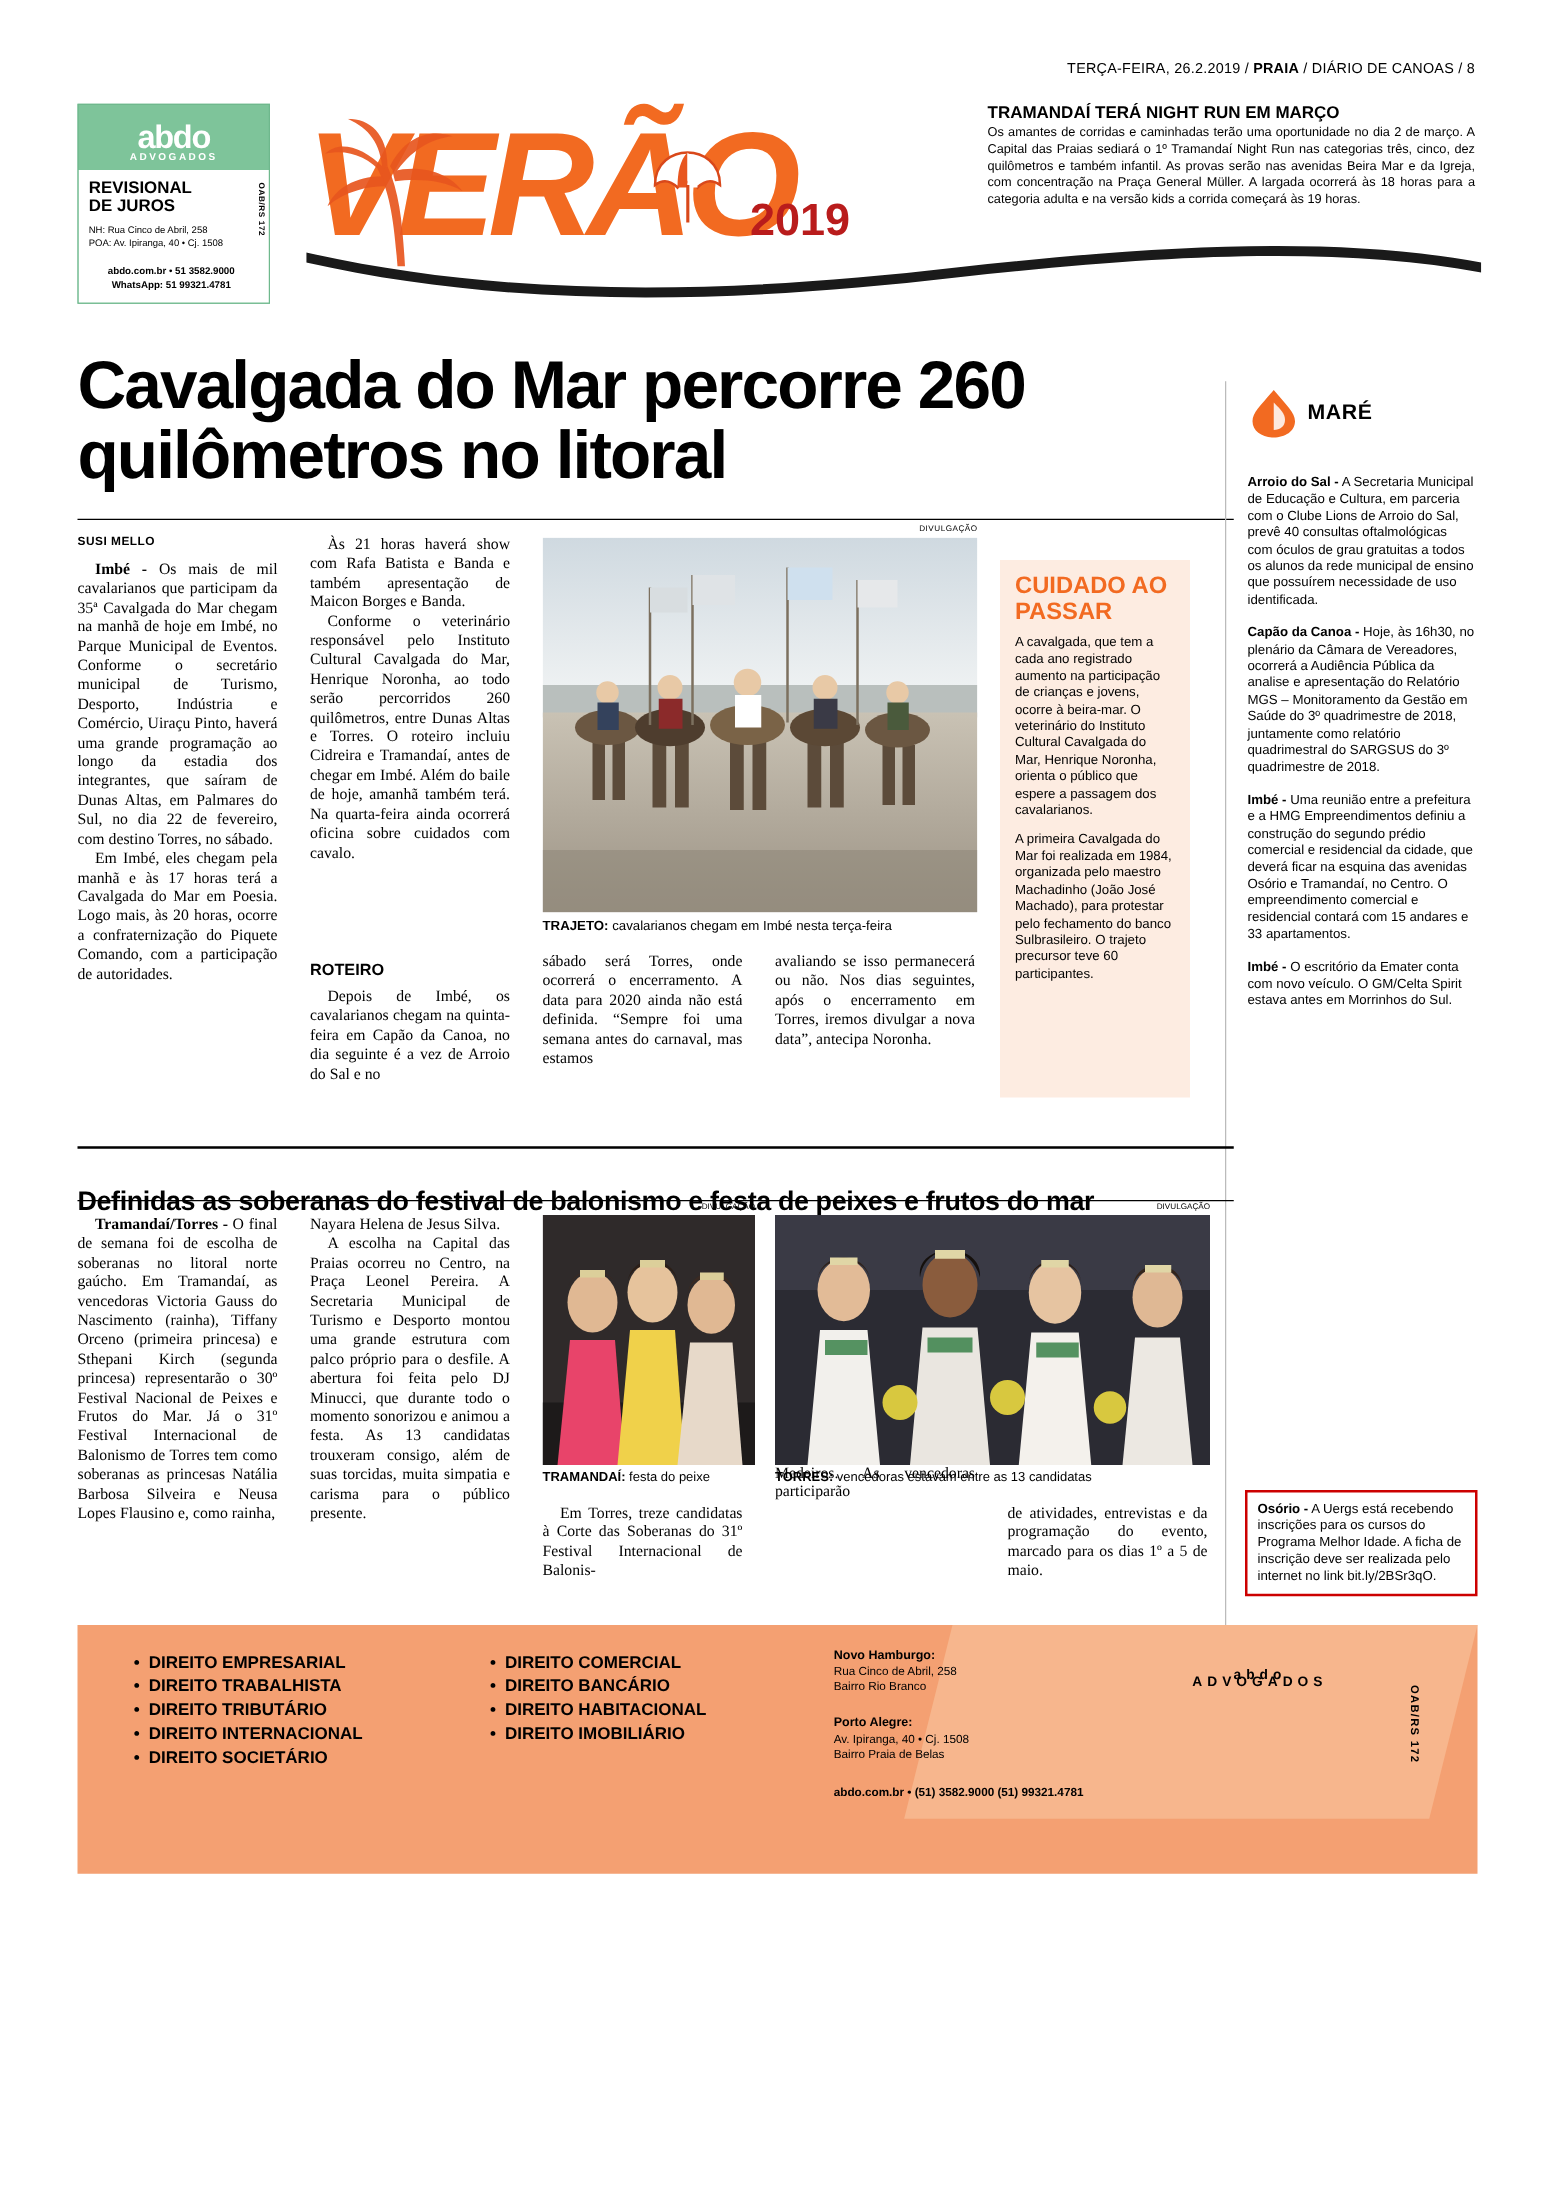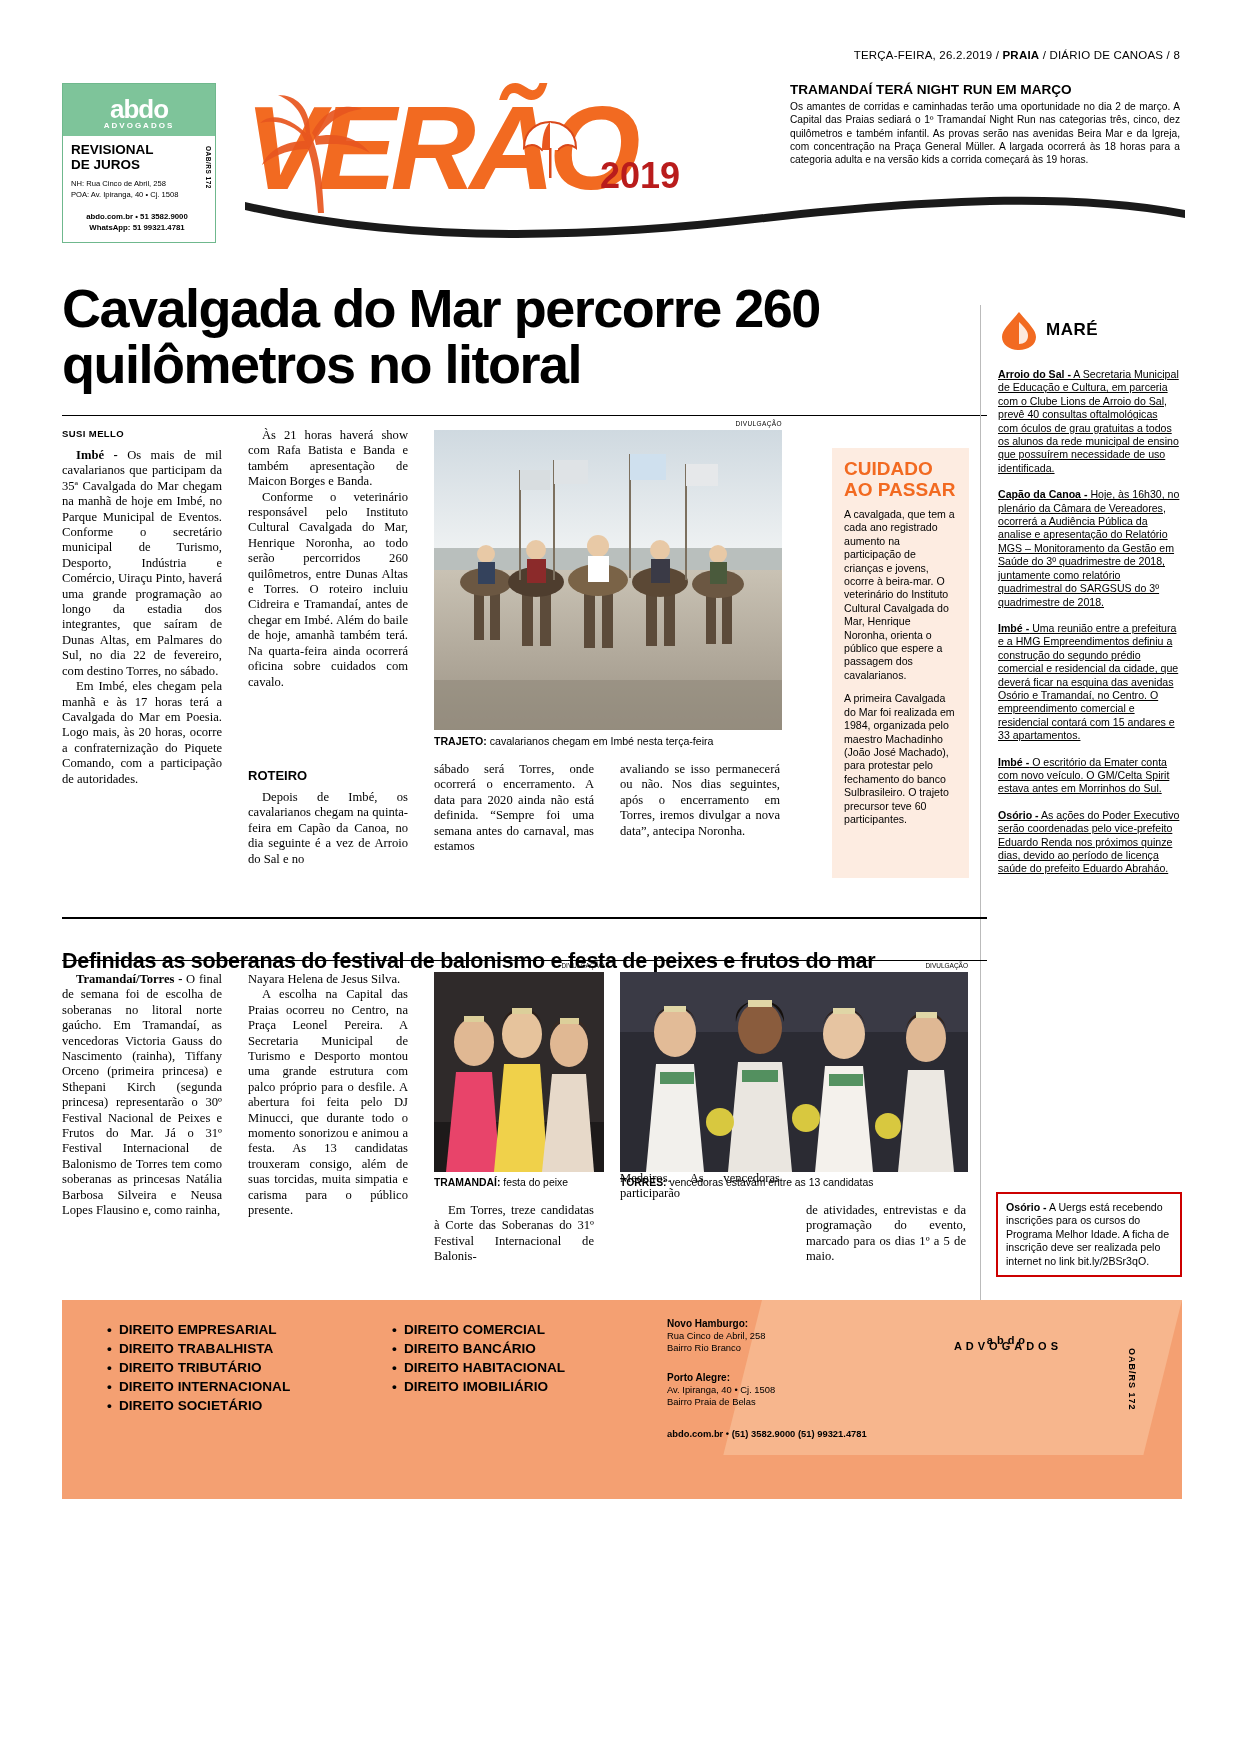--- a/index.html
+++ b/index.html
@@ -48,29 +48,29 @@
   .c3{left:434px;top:762px;width:160px;}
   .c4{left:620px;top:762px;width:160px;}
   .sub-roteiro{position:absolute;left:248px;top:768px;font-family:"Liberation Sans",sans-serif;font-weight:bold;font-size:13px;}
   .c2b{left:248px;top:790px;width:160px;}
 
   .photo1{position:absolute;left:434px;top:430px;width:348px;height:300px;overflow:hidden;}
   .cred1{position:absolute;left:434px;top:420px;width:348px;text-align:right;font-family:"Liberation Sans",sans-serif;font-size:6.5px;letter-spacing:.4px;}
   .cap1{position:absolute;left:434px;top:735px;width:348px;font-family:"Liberation Sans",sans-serif;font-size:10.6px;}
   .cap1 b{font-weight:bold;}
 
-  .cuidado{position:absolute;left:800px;top:448px;width:137px;height:430px;background:#fdece1;padding:10px 12px;box-sizing:border-box;margin-left:32px;}
+  .cuidado{position:absolute;left:800px;top:448px;width:152px;height:430px;background:#fdece1;padding:10px 12px;box-sizing:border-box;}
   .cuidado h4{margin:0 0 8px 0;font-family:"Liberation Sans",sans-serif;font-weight:bold;font-size:19px;line-height:21px;color:#f26a21;}
   .cuidado p{margin:0;font-family:"Liberation Sans",sans-serif;font-size:10.6px;line-height:13.4px;text-align:left;}
 
   
   .mare-head{position:absolute;left:998px;top:310px;width:180px;height:40px;}
   .mare-head .ttl{position:absolute;left:48px;top:10px;font-family:"Liberation Sans",sans-serif;font-weight:bold;font-size:17px;letter-spacing:.5px;}
   .mare-body{position:absolute;left:998px;top:368px;width:182px;font-family:"Liberation Sans",sans-serif;font-size:10.6px;line-height:13.4px;text-align:left;}
-  .mare-body p{margin:0 0 13px 0;text-decoration:underline;}
+  .mare-body p{margin:12px 0 13px 0;}
   .mare-body b{font-weight:bold;}
   .mare-boxed{position:absolute;left:996px;top:1192px;width:186px;border:2px solid #cc0000;padding:7px 8px;box-sizing:border-box;font-family:"Liberation Sans",sans-serif;font-size:10.6px;line-height:13.4px;}
   .mare-boxed b{font-weight:bold;}
 
   
   .rule-mid{position:absolute;left:62px;top:917px;width:925px;height:2px;background:#000;}
   .sub-head{position:absolute;left:62px;top:928px;width:930px;font-family:"Liberation Sans",sans-serif;font-weight:bold;font-size:21.5px;letter-spacing:-.3px;margin-top:21px;}
   .rule-mid2{position:absolute;left:62px;top:960px;width:925px;height:1px;background:#000;}
 
   .d1{left:62px;top:972px;width:160px;}
@@ -251,21 +251,20 @@
       <path d="M21 2 C31 14 38 20 38 27 C38 35 30 40 21 40 C12 40 4 35 4 27 C4 20 11 14 21 2 Z" fill="#f26a21"></path>
       <path d="M21 12 C27 18 30 21 30 26 C30 31 26 34 21 34 Z" fill="#ffffff" opacity=".85"></path>
     </svg>
     <div class="ttl">MARÉ</div>
   </div>
   <div class="mare-body">
     <p><b>Arroio do Sal -</b> A Secretaria Municipal de Educação e Cultura, em parceria com o Clube Lions de Arroio do Sal, prevê 40 consultas oftalmológicas com óculos de grau gratuitas a todos os alunos da rede municipal de ensino que possuírem necessidade de uso identificada.</p>
     <p><b>Capão da Canoa -</b> Hoje, às 16h30, no plenário da Câmara de Vereadores, ocorrerá a Audiência Pública da analise e apresentação do Relatório MGS – Monitoramento da Gestão em Saúde do 3º quadrimestre de 2018, juntamente como relatório quadrimestral do SARGSUS do 3º quadrimestre de 2018.</p>
     <p><b>Imbé -</b> Uma reunião entre a prefeitura e a HMG Empreendimentos definiu a construção do segundo prédio comercial e residencial da cidade, que deverá ficar na esquina das avenidas Osório e Tramandaí, no Centro. O empreendimento comercial e residencial contará com 15 andares e 33 apartamentos.</p>
     <p><b>Imbé -</b> O escritório da Emater conta com novo veículo. O GM/Celta Spirit estava antes em Morrinhos do Sul.</p>
-    <p><b>Osório -</b> As ações do Poder Executivo serão coordenadas pelo vice-prefeito Eduardo Renda nos próximos quinze dias, devido ao período de licença saúde do prefeito Eduardo Abraháo.</p>
   </div>
   <div class="mare-boxed">
     <span><b>Osório -</b> A Uergs está recebendo inscrições para os cursos do Programa Melhor Idade. A ficha de inscrição deve ser realizada pelo internet no link bit.ly/2BSr3qO.</span>
   </div>
 
   <div class="rule-mid"></div>
   <div class="sub-head">Definidas as soberanas do festival de balonismo e festa de peixes e frutos do mar</div>
   <div class="rule-mid2"></div>
 
   <div class="col d1">

